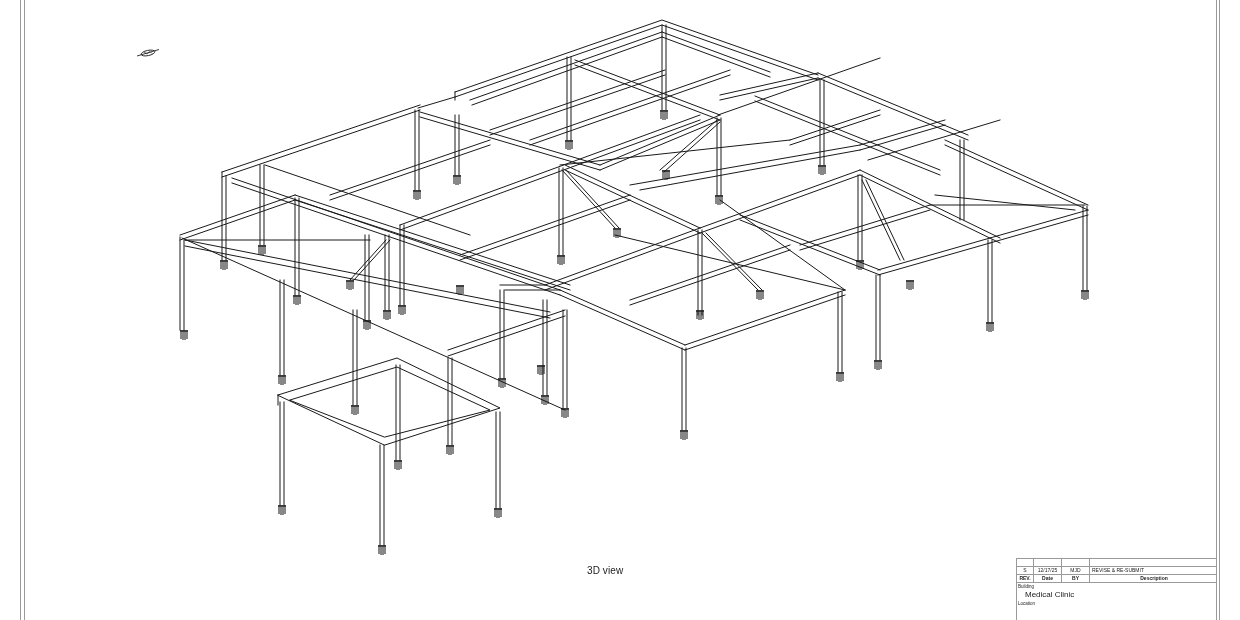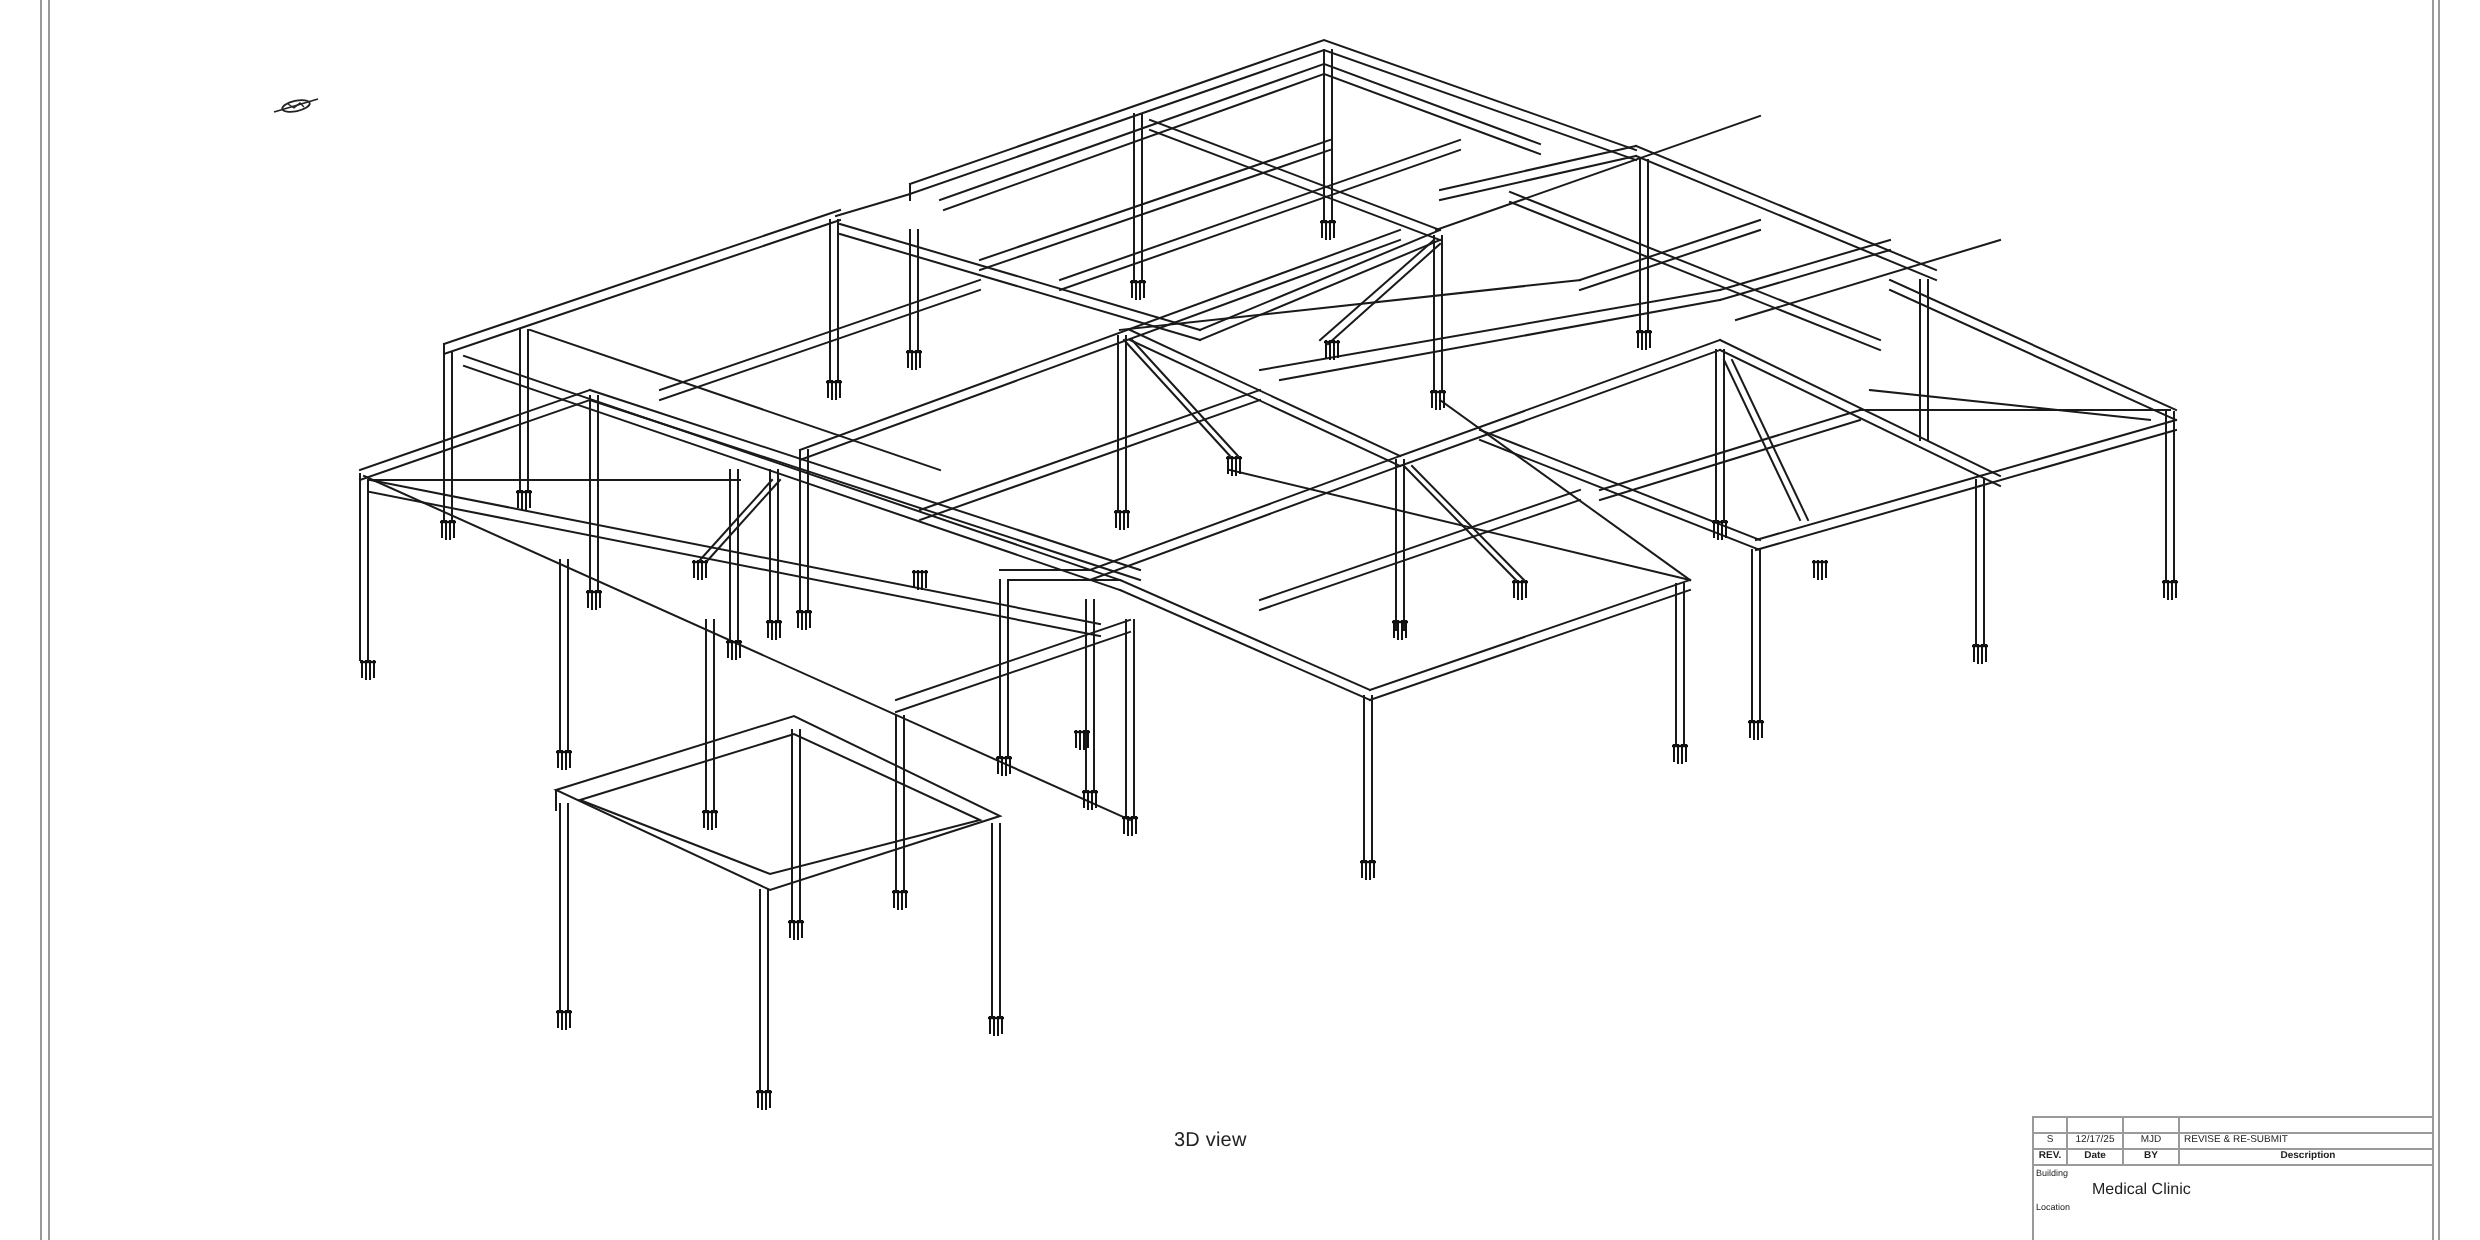--- a/index.html
+++ b/index.html
@@ -12,21 +12,21 @@
     .tb-row { display: flex; height: 7px; border-bottom: 1px solid #9a9a9a; }
     .tb-row.top { height: 7px; }
     .tb-cell { border-right: 1px solid #9a9a9a; display: flex; align-items: center; justify-content: center; overflow: hidden; white-space: nowrap; line-height: 7px; }
     .tb-cell.c1 { width: 16px; }
     .tb-cell.c2 { width: 27px; }
     .tb-cell.c3 { width: 27px; }
     .tb-cell.c4 { flex: 1; justify-content: flex-start; padding-left: 2px; }
     .tb-row.hdr .tb-cell { font-weight: bold; }
     .tb-row.hdr .tb-cell.c4 { justify-content: center; }
     .tb-label { font-size: 4.5px; padding-left: 1px; line-height: 7px; }
-    .tb-building { font-size: 8px; padding-left: 8px; line-height: 10px; margin-left: 21px; }
+    .tb-building { font-size: 8px; padding-left: 8px; line-height: 10px; }
   </style>
 </head>
 <body>
 
 <div class="sheet-border" style="left:20px"></div>
 <div class="sheet-border" style="left:24px"></div>
 <div class="sheet-border" style="left:1216px"></div>
 <div class="sheet-border" style="left:1219px"></div>
 
 <svg class="north-icon" viewBox="0 0 24 10">

